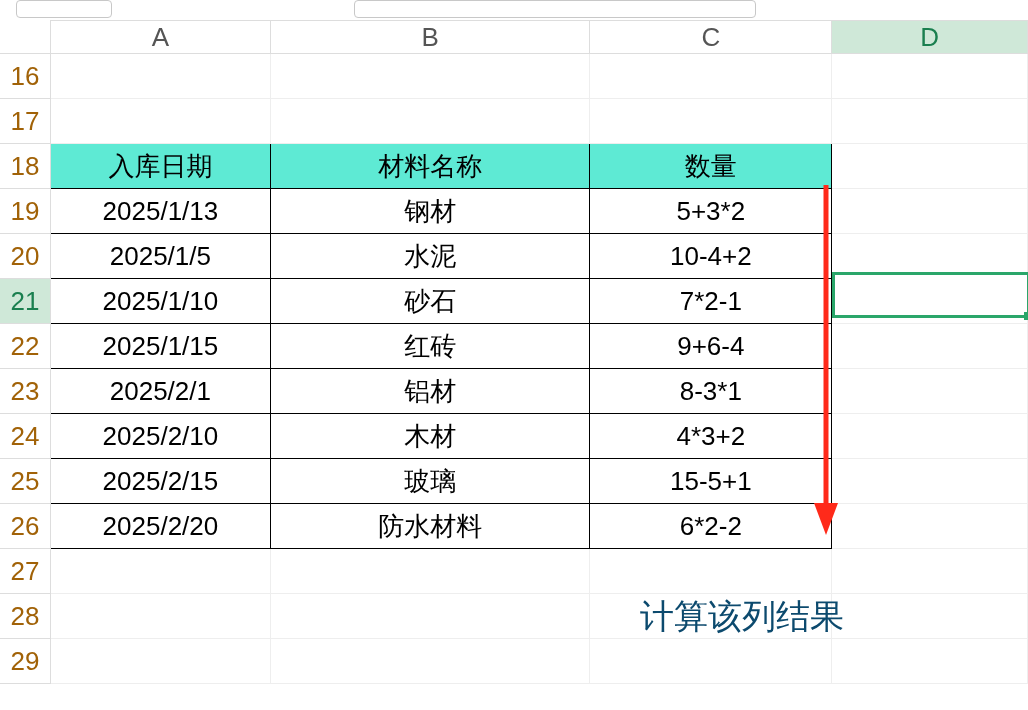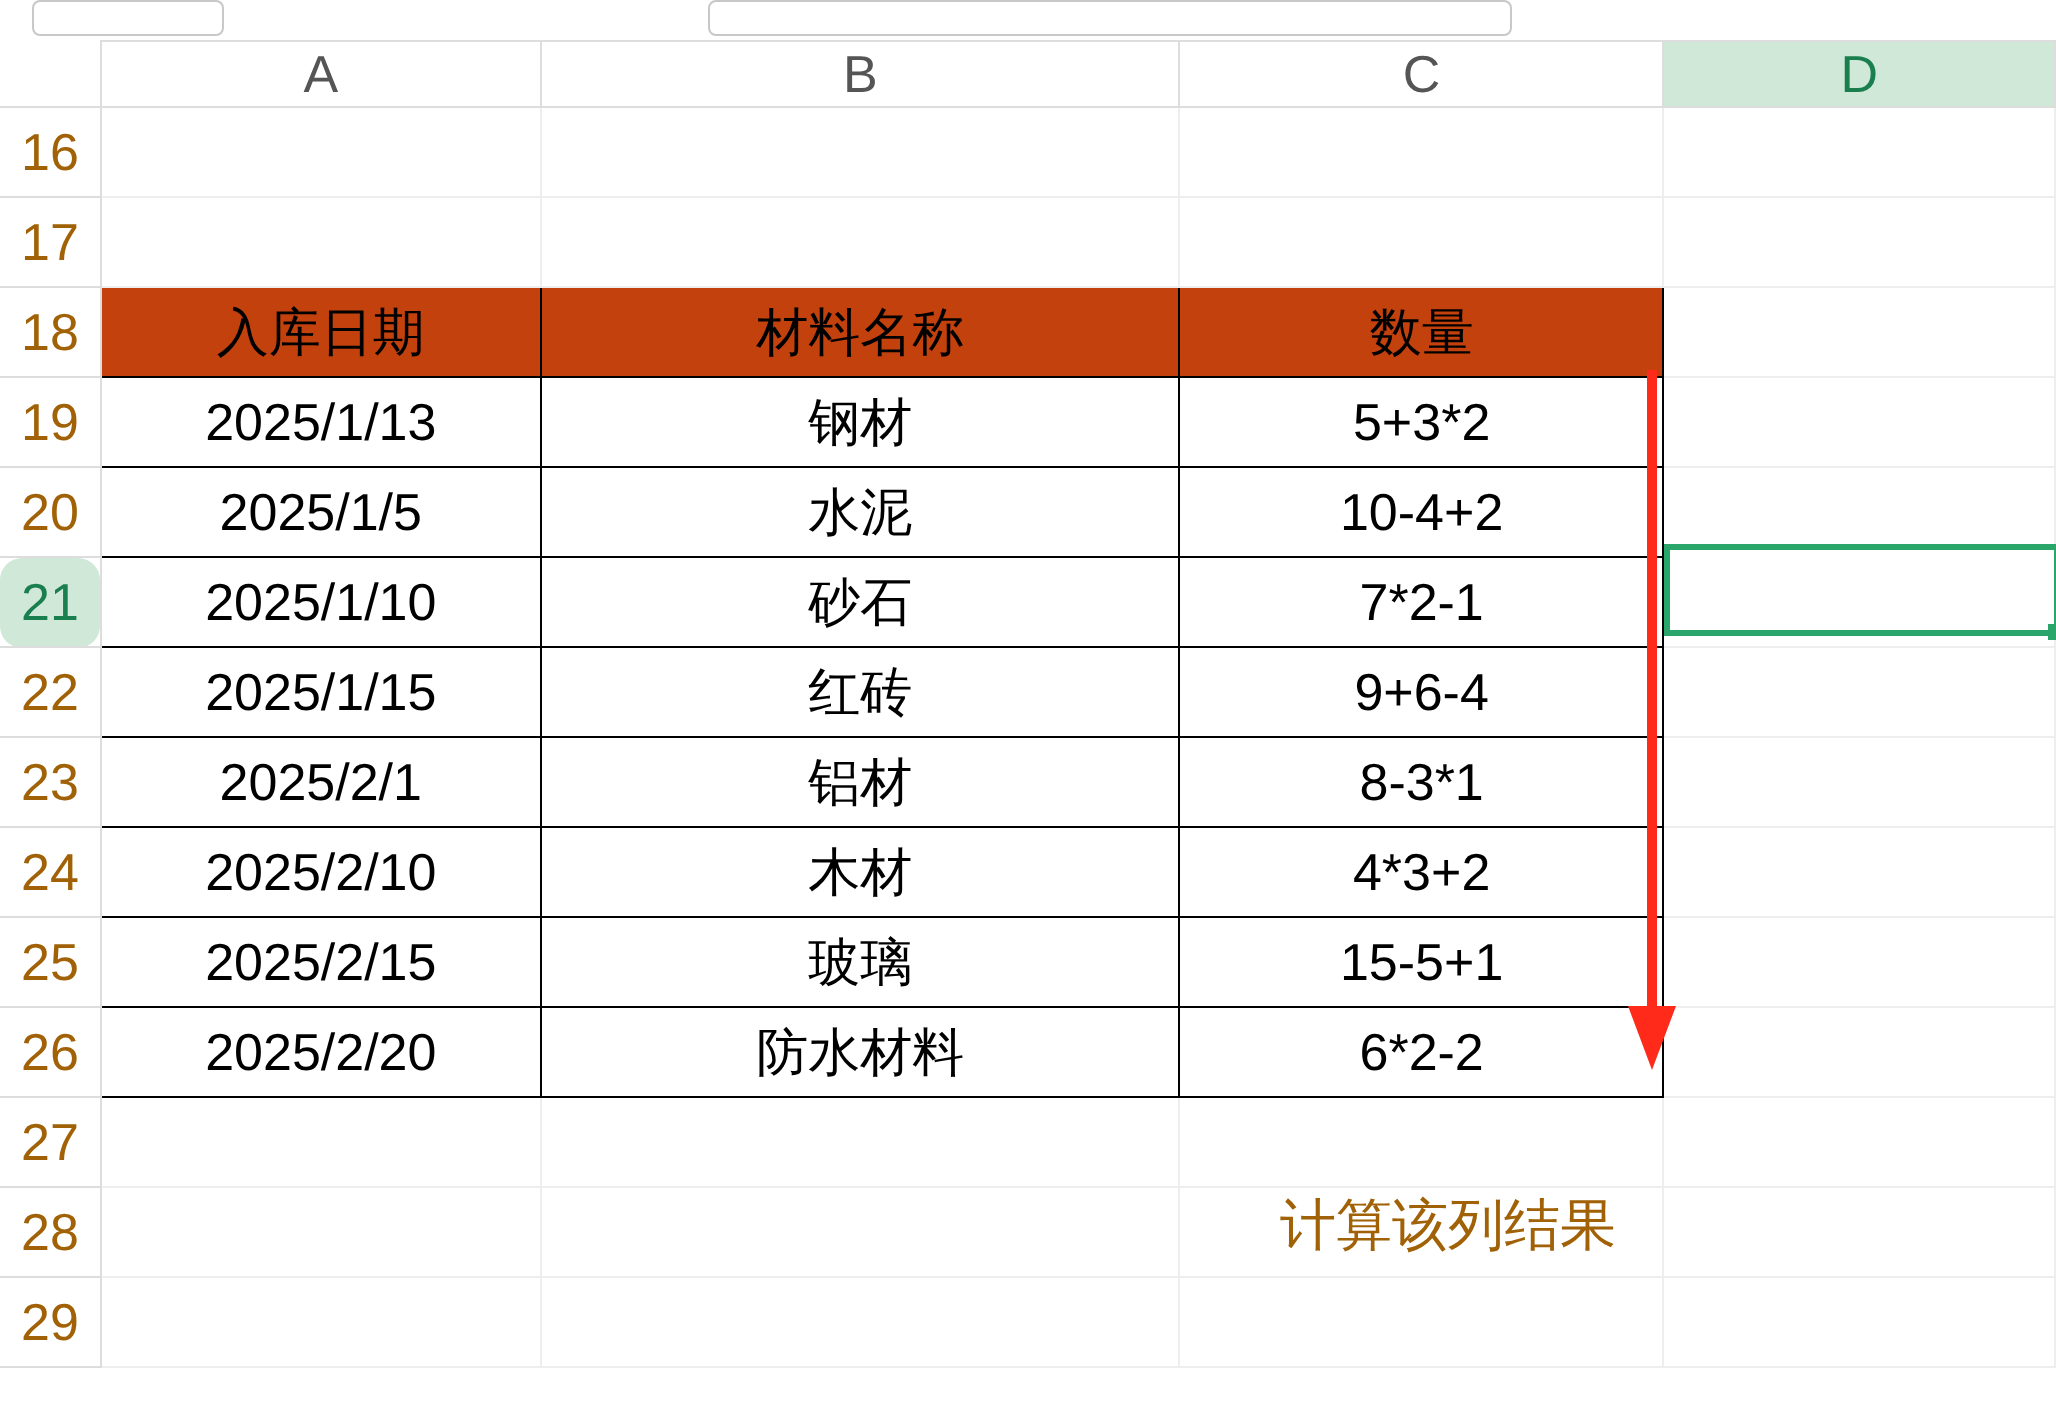--- a/index.html
+++ b/index.html
@@ -21,29 +21,29 @@
   th.corner{width:50px;height:32px;background:#fff;border:1px solid #ddd;border-left:none;border-top:none;}
   
   td.cell{border:1px solid #eee;background:#fff;height:44px;}
   
   .colA{width:220px;}
   .colB{width:320px;}
   .colC{width:242px;}
   .colD{width:196px;}
   
   td.db{border:1.5px solid #000;}
-  td.hdr{background:#c2410c;border:1.5px solid #000;font-size:28px;}
+  td.hdr{background:#5eead4;border:1.5px solid #000;font-size:28px;}
   
-  th.rh.active{background:#cfe8d8;color:#1a7f4f;border-radius:11px;}
+  th.rh.active{background:#cfe8d8;color:#1a7f4f;}
   th.ch.activecol{background:#cfe8d8;color:#1a7f4f;}
   
   .activecell{position:absolute;border:3px solid #2aa66a;background:#fff;pointer-events:none;box-sizing:border-box;}
   .activecell .fh{position:absolute;right:-5px;bottom:-5px;width:8px;height:8px;background:#2aa66a;}
   
-  .anno{position:absolute;color:#a16207;font-size:28px;}
+  .anno{position:absolute;color:#0c4a6e;font-size:34px;}
   svg.arrow{position:absolute;overflow:visible;}
 </style>
 </head>
 <body>
 
 <div class="frame">
 
   <div class="topstrip">
     <div class="box namebox"></div>
     <div class="box fxbox"></div>

